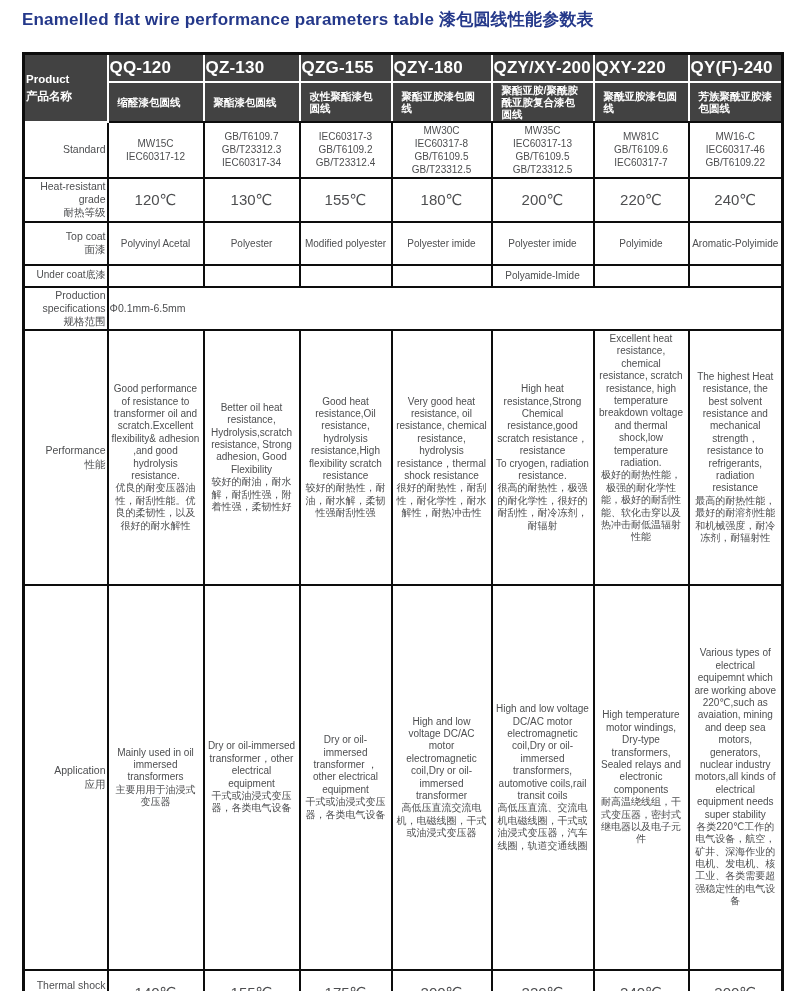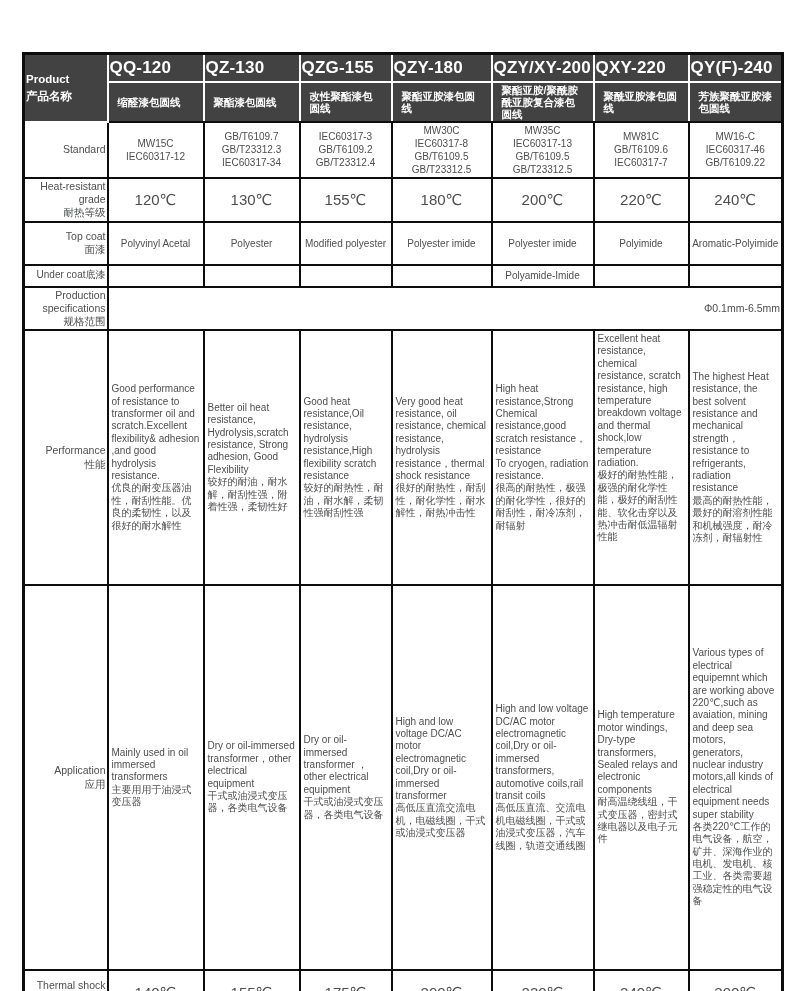--- a/index.html
+++ b/index.html
@@ -12,27 +12,28 @@
   
   td.hd{background:#424242;color:#ffffff;vertical-align:middle;border:2px solid #ffffff;font-weight:bold;}
   td.hd-model{font-size:17px;letter-spacing:.2px;}
   td.hd-name{font-size:10.5px;line-height:1.15;padding:1px 9px;}
   td.hd-product{font-size:11.5px;line-height:1.5;white-space:pre-line;}
   tr.hdr2 td.hd{border-bottom:2px solid #0d0d0d;}
   
   td.lbl{border:2px solid #0d0d0d;color:#4d4e50;font-size:10.5px;text-align:right;vertical-align:middle;line-height:1.25;white-space:pre-line;padding:1px;}
   td.c{border:2px solid #0d0d0d;color:#4d4e50;font-size:10px;text-align:center;vertical-align:middle;line-height:1.3;white-space:pre-line;padding:1px 2px;}
   td.temp{font-size:15px;}
-  td.long{text-align:left;font-size:10px;line-height:1.24;padding:2px 3px;white-space:pre-line;vertical-align:middle;}
-  td.spanv{border:2px solid #0d0d0d;color:#4d4e50;font-size:10.5px;text-align:right;vertical-align:middle;}
+  td.long{text-align:center;font-size:10px;line-height:1.24;padding:2px 3px;white-space:pre-line;vertical-align:middle;}
+  td.spanv{border:2px solid #0d0d0d;color:#4d4e50;font-size:10.5px;text-align:left;vertical-align:middle;}
 </style>
 </head>
 <body>
 
 <div class="page">
+  <div class="title">Enamelled flat wire performance parameters table 漆包圆线性能参数表</div>
 
   <table class="spec">
     <colgroup>
       <col style="width:84px">
         <col style="width:96px">
         <col style="width:96px">
         <col style="width:92px">
       <col style="width:100px">
         <col style="width:102px">
         <col style="width:95px">

